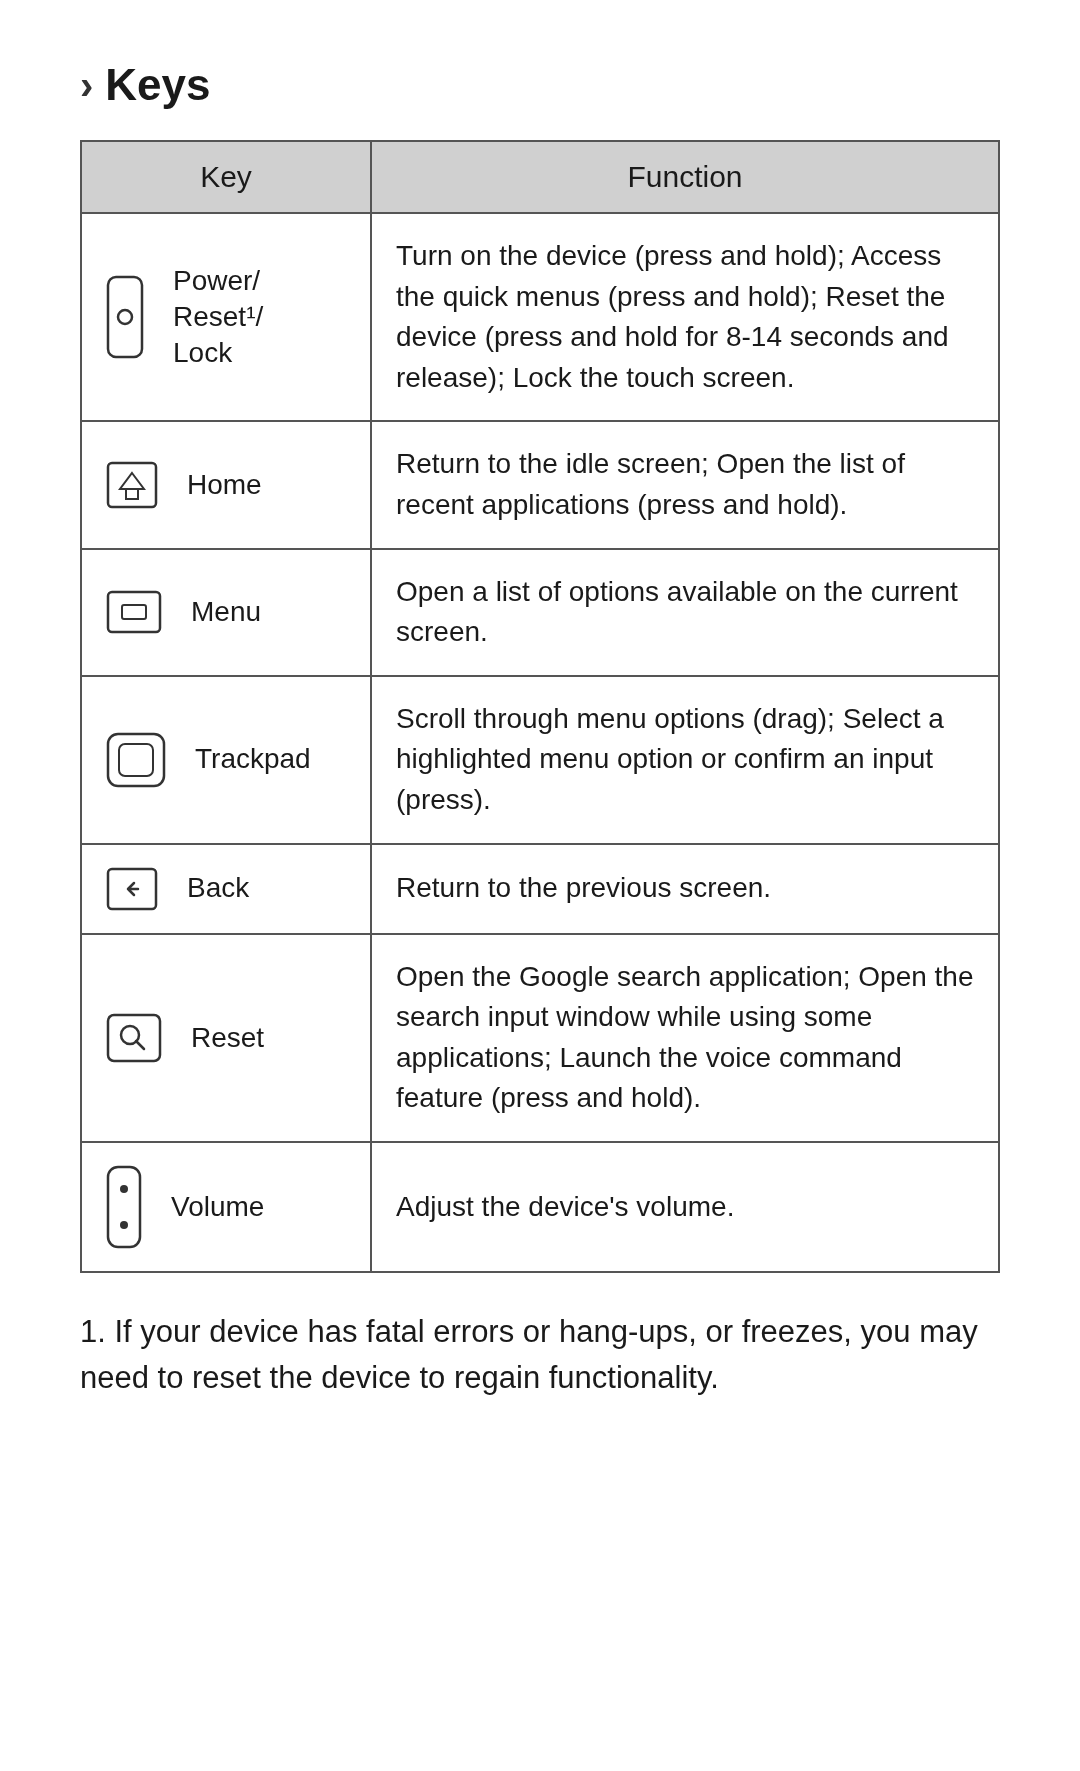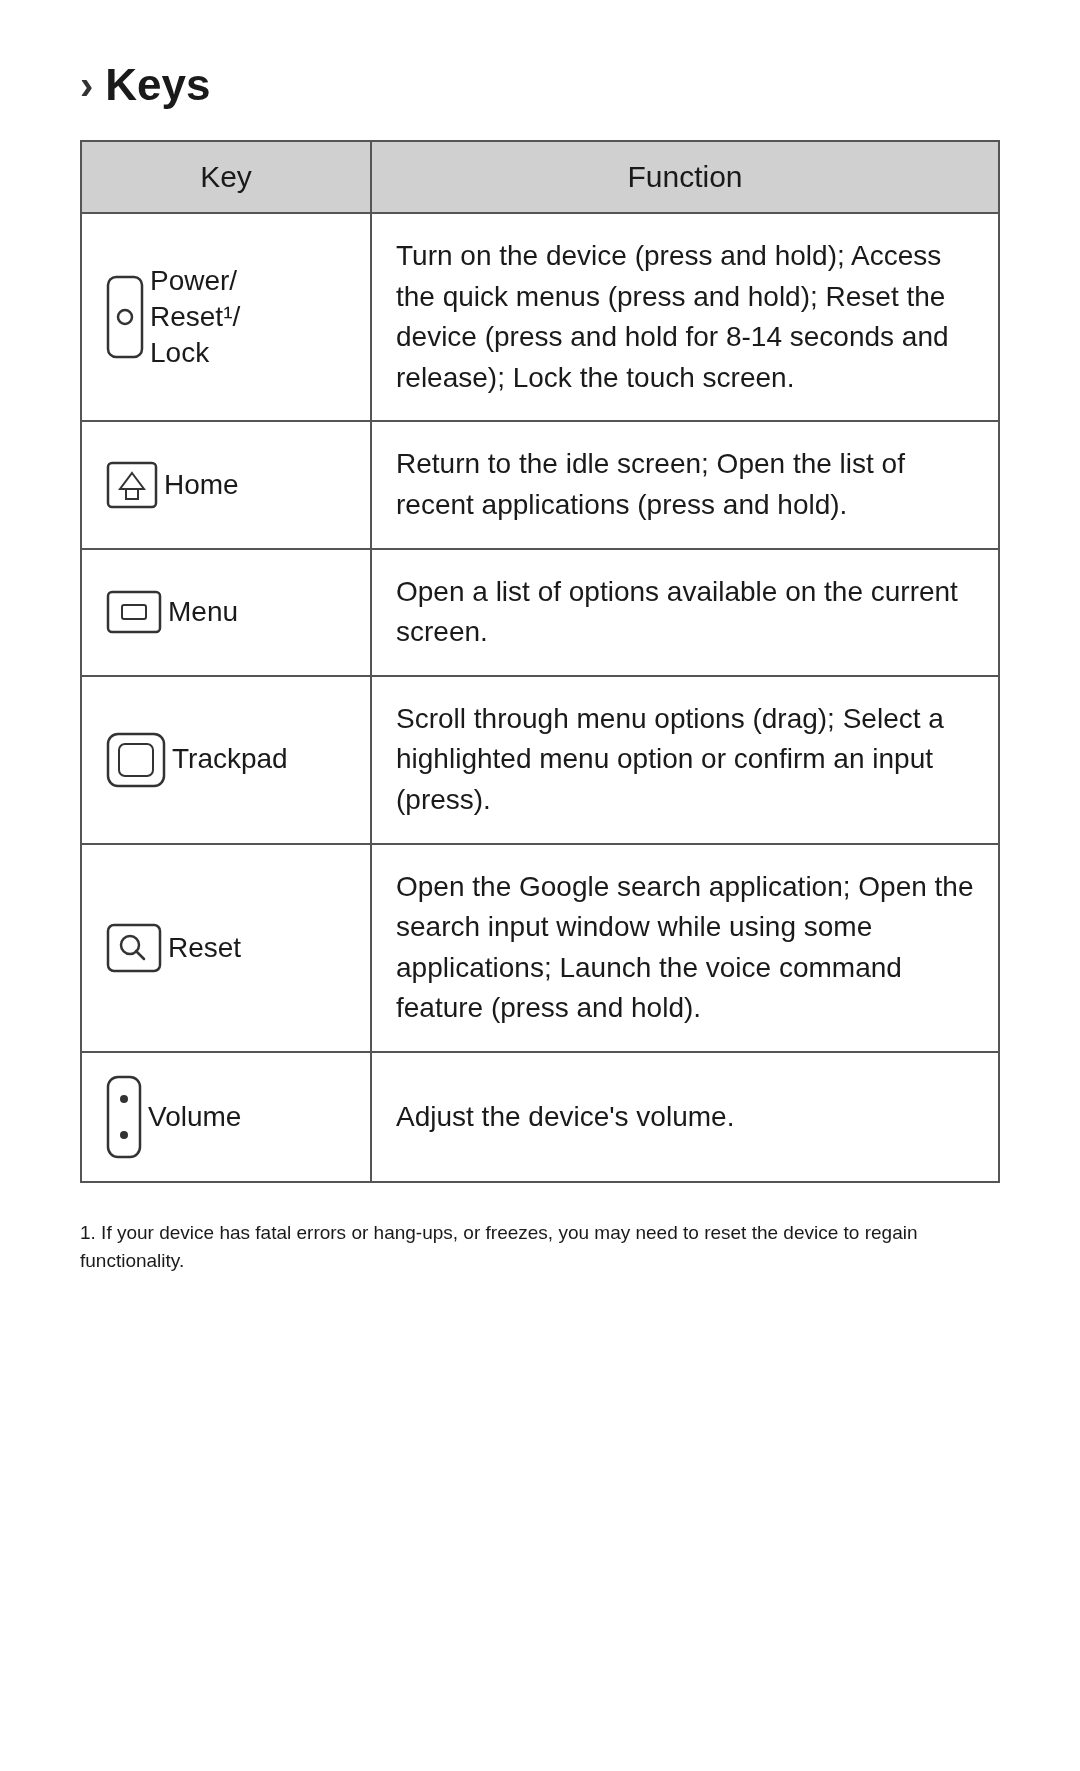--- a/index.html
+++ b/index.html
@@ -76,38 +76,38 @@
     }
 
     .key-cell {
       width: 290px;
       vertical-align: middle;
     }
 
     .key-inner {
       display: flex;
       align-items: center;
-      gap: 6px;
+      gap: 29px;
     }
 
     .key-icon {
       display: flex;
       align-items: center;
       justify-content: center;
       flex-shrink: 0;
     }
 
     .key-label {
       font-size: 28px;
       line-height: 1.3;
     }
 
     .footnote {
       margin-top: 36px;
-      font-size: 19px;
+      font-size: 31px;
       line-height: 1.5;
       color: #1a1a1a;
     }
 
     .footer {
       position: absolute;
       bottom: 60px;
       left: 0;
       right: 0;
       text-align: center;
@@ -204,20 +204,34 @@
               </div>
               <span class="key-label">Trackpad</span>
             </div>
           </td>
           <td>Scroll through menu options (drag); Select a highlighted menu option or confirm an input (press).</td>
         </tr>
         <tr>
           <td class="key-cell">
             <div class="key-inner">
               <div class="key-icon">
+        <svg width="52" height="44" viewBox="0 0 52 44">
+          <rect x="2" y="2" width="48" height="40" rx="4" ry="4" fill="none" stroke="#333" stroke-width="2.5"></rect>
+          <path d="M32 22 L22 22 M22 22 L28 16 M22 22 L28 28" fill="none" stroke="#333" stroke-width="2.5" stroke-linecap="round"></path>
+        </svg>
+              </div>
+              <span class="key-label">Back</span>
+            </div>
+          </td>
+          <td>Return to the previous screen.</td>
+        </tr>
+        <tr>
+          <td class="key-cell">
+            <div class="key-inner">
+              <div class="key-icon">
         <svg width="56" height="50" viewBox="0 0 56 50">
           <rect x="2" y="2" width="52" height="46" rx="6" ry="6" fill="none" stroke="#333" stroke-width="2.5"></rect>
           <circle cx="24" cy="22" r="9" fill="none" stroke="#333" stroke-width="2.5"></circle>
           <line x1="30" y1="28" x2="38" y2="36" stroke="#333" stroke-width="2.5" stroke-linecap="round"></line>
         </svg>
               </div>
               <span class="key-label">Reset</span>
             </div>
           </td>
           <td>Open the Google search application; Open the search input window while using some applications; Launch the voice command feature (press and hold).</td>

